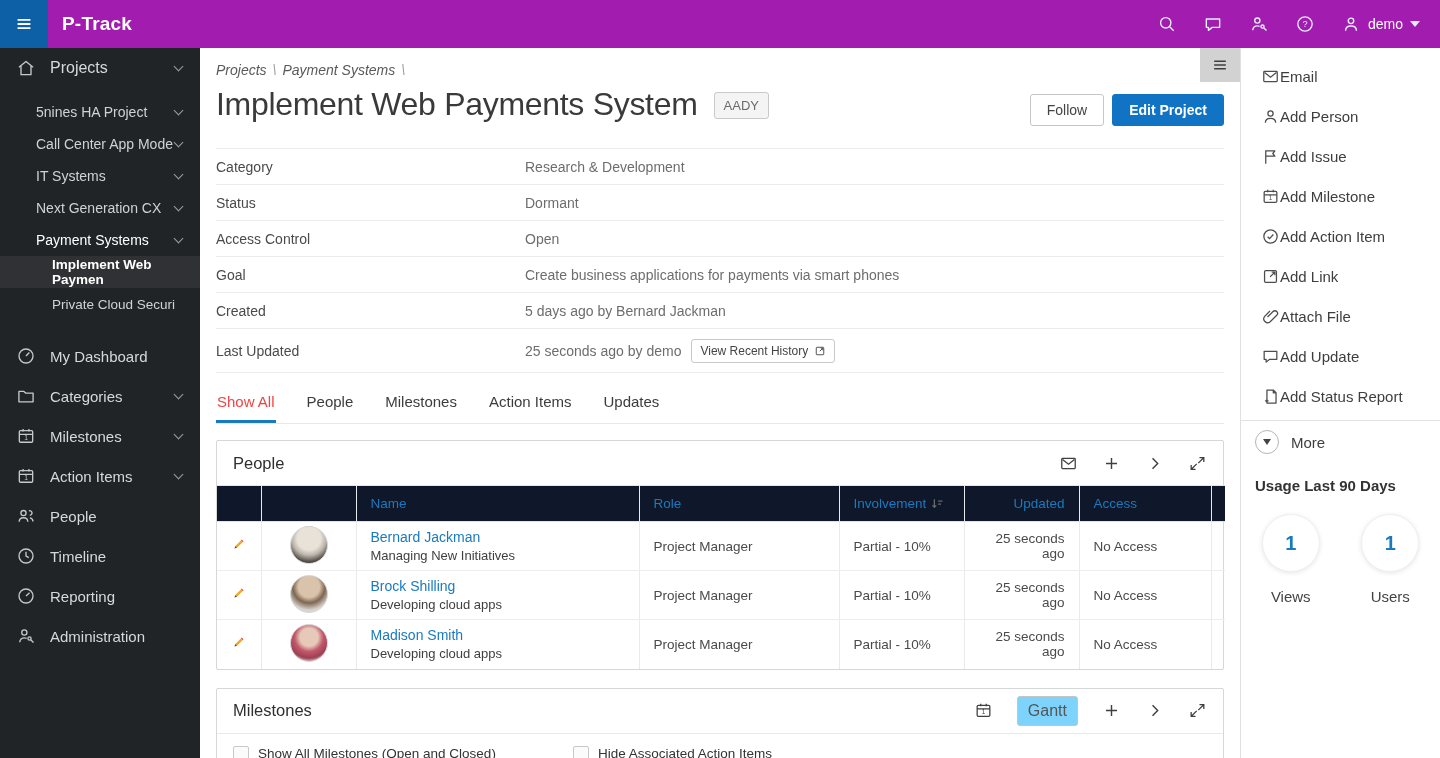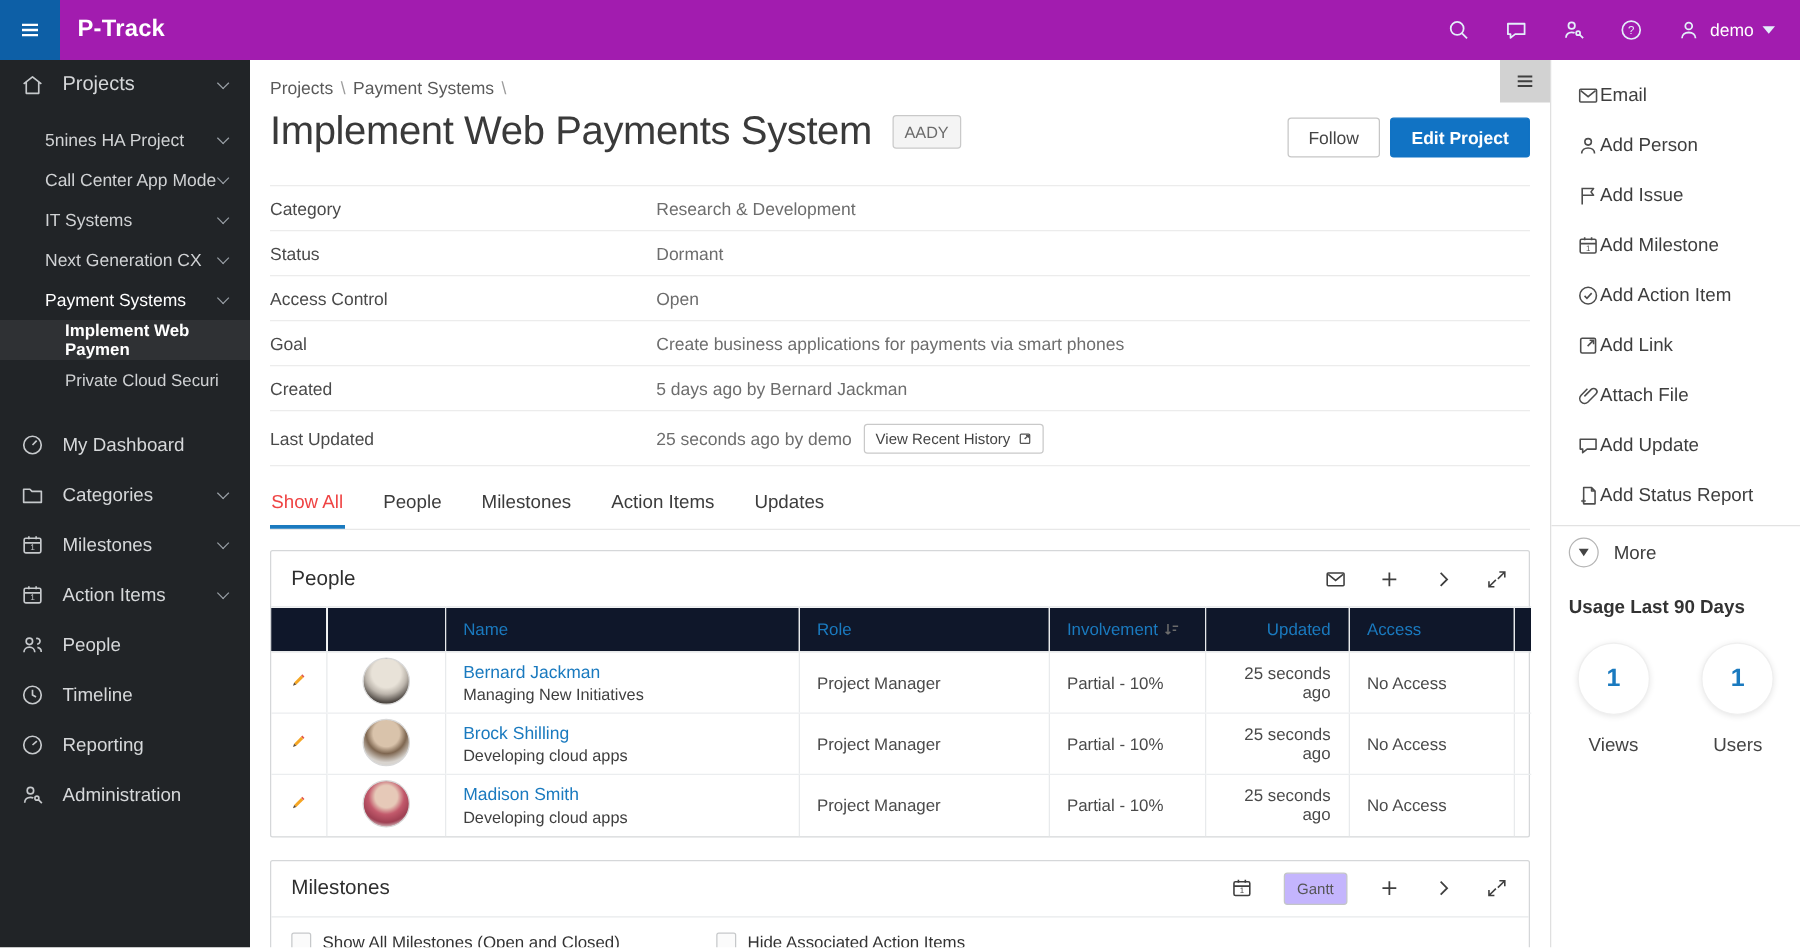--- a/index.html
+++ b/index.html
@@ -27,21 +27,21 @@
   .lsb-subsub { height:32px; padding-left:52px; font-size:13.5px; color:#d0d2d4; }
   .lsb-subsub.active { background:#2f3134; color:#fff; font-weight:bold; }
   .chev { width:7px; height:7px; border-right:1.5px solid #9aa0a6; border-bottom:1.5px solid #9aa0a6; transform:rotate(45deg); position:absolute; right:18px; top:14px; }
   .lsb-sub .chev { top:11px; }
   .lsb-gap { height:8px; }
 
   
   .main { flex:1 1 auto; position:relative; background:#fff; overflow:hidden; }
   .panel-toggle { position:absolute; top:0; right:0; width:40px; height:34px; background:#d2d2d2; display:flex; align-items:center; justify-content:center; cursor:pointer; color:#3f3f3f; }
   .main-inner { padding:0 16px; }
-  .breadcrumb { padding-top:14px; font-size:14px; color:#5a5a5a; }
+  .breadcrumb { padding-top:14px; font-size:14px; color:#5a5a5a;font-style:italic; }
   .breadcrumb .sep { color:#9b9b9b; margin:0 6px; }
   .head-row { display:flex; align-items:flex-start; margin-top:8px; }
   .page-title { font-size:32px; font-weight:500; color:#3a3a3a; letter-spacing:-.3px; }
   .title-badge { margin-left:16px; margin-top:6px; font-size:13px; color:#6b6b6b; background:#f4f4f4; border:1px solid #c9c9c9; border-radius:3px; padding:5px 9px; }
   .head-actions { margin-left:auto; display:flex; gap:8px; margin-top:8px;align-items:center; }
   .btn { font-size:14px; border-radius:3px; padding:7px 16px; cursor:pointer; border:1px solid #c6c6c6; background:#fff; color:#444; }
   .btn-primary { background:#1173c4; border-color:#1173c4; color:#fff; font-weight:bold; }
 
   .details { margin-top:22px; border-top:1px solid #ececec; }
   .detail-row { display:flex; align-items:center; min-height:36px; border-bottom:1px solid #ececec; font-size:14px; }
@@ -54,21 +54,21 @@
   .tabs { display:flex; gap:30px; margin-top:14px; border-bottom:1px solid #e8e8e8; }
   .tab { font-size:15px; color:#3c3c3c; padding:6px 1px 10px; cursor:pointer; border-bottom:3px solid transparent; }
   .tab.active { color:#ef4444; border-bottom-color:#1a7abf; }
 
   
   .panel { border:1px solid #d5d7d9; border-radius:2px; margin-top:16px; background:#fff; }
   .panel-header { height:44px; display:flex; align-items:center; padding:0 16px; }
   .panel-title { font-size:16.5px; color:#2f2f2f; font-weight:500; }
   .ph-actions { margin-left:auto; display:flex; align-items:center; gap:24px; color:#3f3f3f; }
   .ph-ic { width:19px; height:19px; display:inline-flex; cursor:pointer; color:#3f3f3f; }
-  .gantt-btn { font-size:12px; color:#555; border:1px solid #c3c5c7; background:#c4b5fd; border-radius:3px; padding:5px 10px; cursor:pointer; }
+  .gantt-btn { font-size:16px; color:#555; border:1px solid #c3c5c7; background:#7dd3fc; border-radius:3px; padding:5px 10px; cursor:pointer; }
 
   table.people { width:100%; border-collapse:collapse; table-layout:fixed; border-top:1px solid #e4e6e8; }
   table.people th, table.people td { border-left:1px solid #e8eaec; overflow:hidden; }
   table.people th:first-child, table.people td:first-child { border-left:none; }
   thead th { height:36px; background:#0f172a; color:#1a7abf; font-weight:normal; font-size:13.5px; text-align:left; padding:0 14px; border-bottom:1px solid #e0e2e4; cursor:pointer; }
   thead th.num { text-align:right; }
   tbody td { height:49px; border-bottom:1px solid #ebedef; font-size:13.5px; color:#4a4a4a; padding:0 14px; }
   tbody tr:last-child td { border-bottom:none; }
   td.c { text-align:center; padding:0; }
   td.num { text-align:right; }

